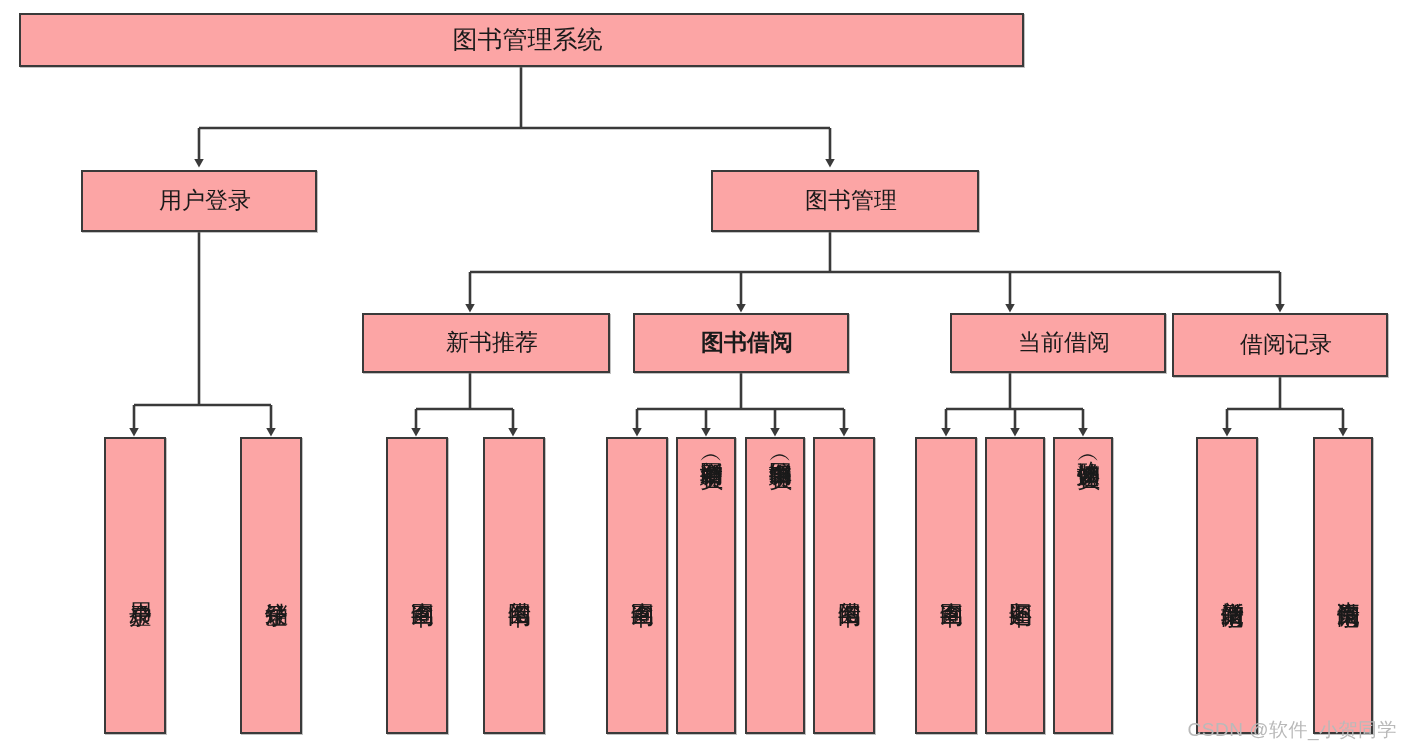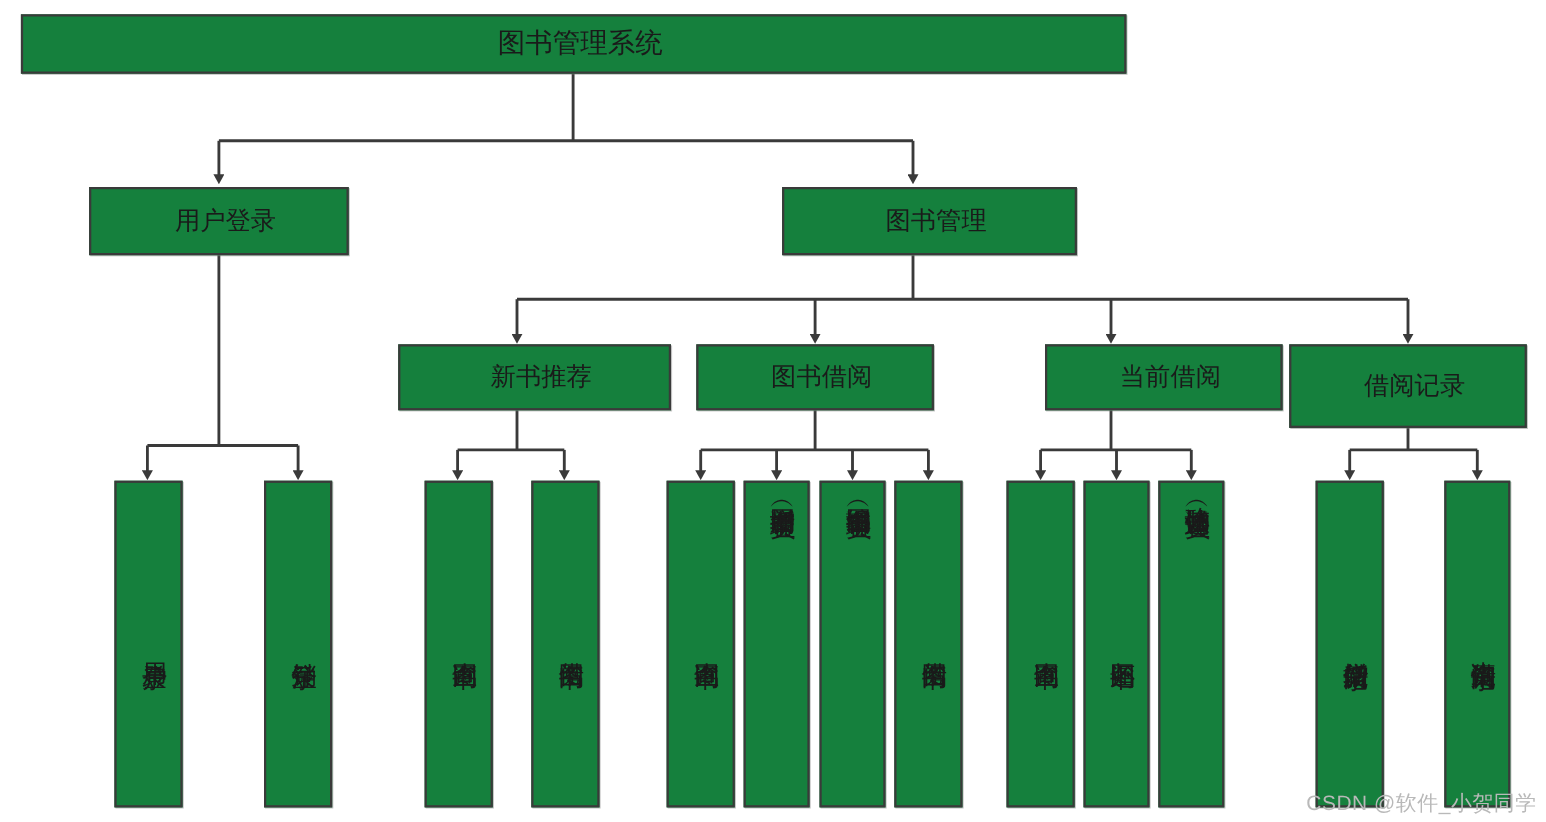--- a/index.html
+++ b/index.html
@@ -22,21 +22,21 @@
     left: 0;
     top: 0;
     width: 1405px;
     height: 747px;
     pointer-events: none;
   }
   .node {
     position: absolute;
     box-sizing: border-box;
     border: 2.2px solid #3a3a3a;
-    background: #15803d;
+    background: #fca5a5;
     display: flex;
     align-items: center;
     justify-content: center;
     color: #1a1a1a;
     box-shadow: 1px 1px 0 rgba(120,120,120,0.45);
     padding-left: 12px;
   }
   .node .label {
     line-height: 1.18;
     text-align: center;
@@ -134,27 +134,27 @@
   <div class="node lvl2" style="left:81px; top:170px; width:236px; height:62px;">
     <span class="label">用户登录</span>
   </div>
   <div class="node lvl2" style="left:711px; top:170px; width:268px; height:62px;">
     <span class="label">图书管理</span>
   </div>
 
   <div class="node lvl3" style="left:362px; top:313px; width:248px; height:60px;">
     <span class="label">新书推荐</span>
   </div>
-  <div class="node lvl3" style="left:633px; top:313px; width:216px; height:60px;">
+  <div class="node lvl3" style="left:633px; top:313px; width:216px; height:60px;font-weight:bold;">
     <span class="label">图书借阅</span>
   </div>
   <div class="node lvl3" style="left:950px; top:313px; width:216px; height:60px;align-items:center;">
     <span class="label">当前借阅</span>
   </div>
-  <div class="node lvl3" style="left:1172px; top:313px; width:216px; height:76px;">
+  <div class="node lvl3" style="left:1172px; top:313px; width:216px; height:64px;">
     <span class="label">借阅记录</span>
   </div>
 
   <div class="node leaf midalign" style="left:104px; top:437px; width:62px; height:297px;">
     <span class="label">用户登录</span>
   </div>
   <div class="node leaf midalign" style="left:240px; top:437px; width:62px; height:297px;">
     <span class="label">注销登录</span>
   </div>
 

